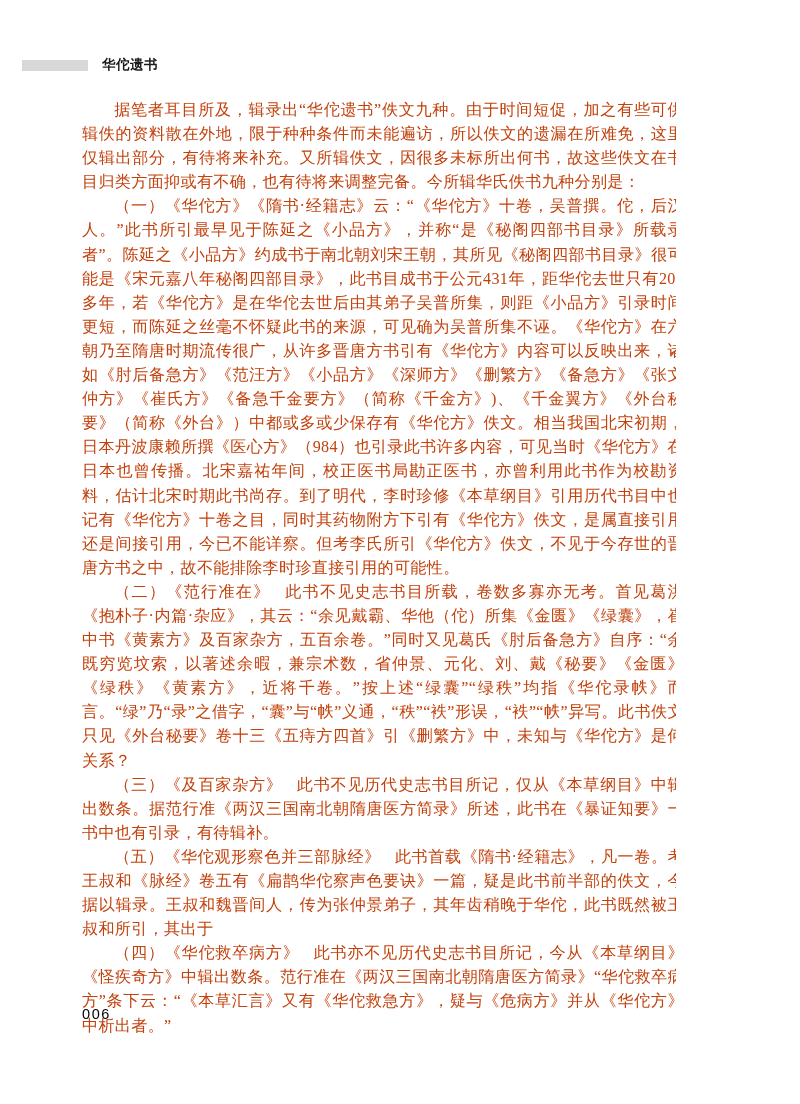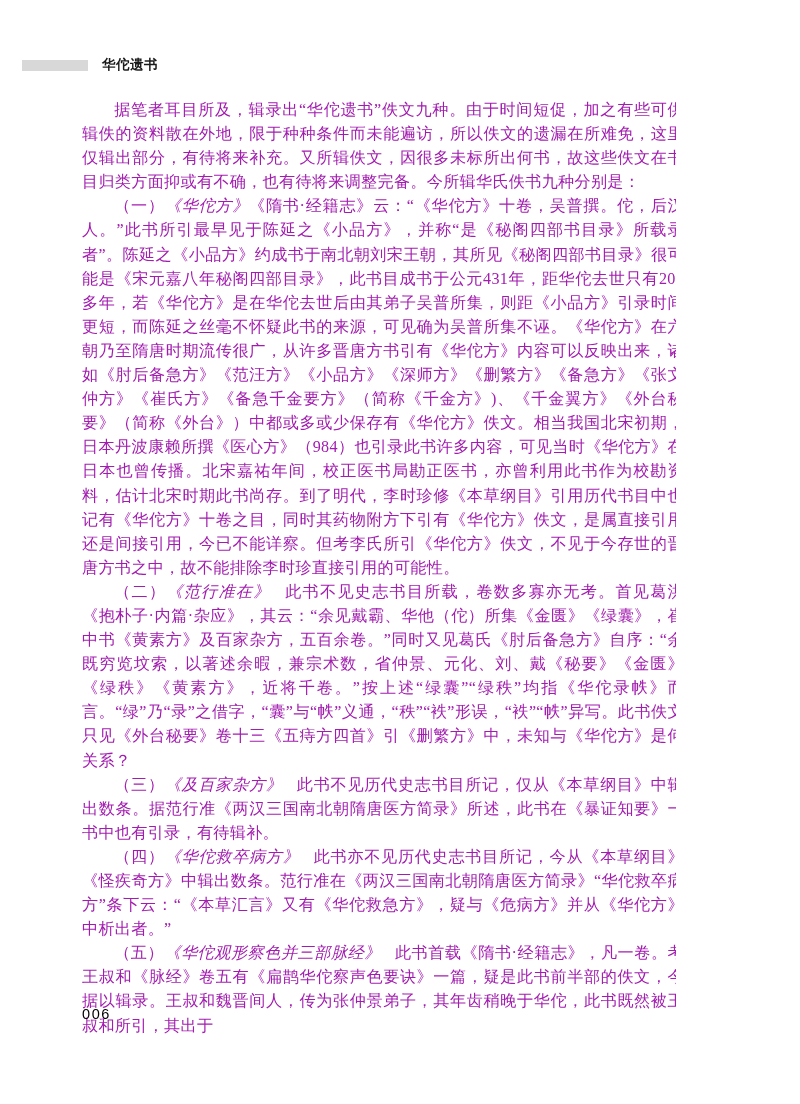--- a/index.html
+++ b/index.html
@@ -48,30 +48,29 @@
     width: 602px;
   }
   p.para {
     margin: 0;
     font-size: 16.1px;
     line-height: 24.1px;
     text-align: justify;
     text-justify: inter-character;
     text-align-last: left;
     letter-spacing: 0.02em;
-    color: #a21caf;
+    color: #c2410c;
   }
   p.indent {
     text-indent: 2em;
   }
   
 
   
   .worktitle {
-    font-style: italic;
     font-weight: normal;
   }
   .lead-gap {
     display: inline-block;
     width: 0.85em;
   }
 
   
   .folio {
     position: absolute;
@@ -96,21 +95,21 @@
   <div class="body-block">
 
     <p class="para indent">据笔者耳目所及，辑录出“华佗遗书”佚文九种。由于时间短促，加之有些可供辑佚的资料散在外地，限于种种条件而未能遍访，所以佚文的遗漏在所难免，这里仅辑出部分，有待将来补充。又所辑佚文，因很多未标所出何书，故这些佚文在书目归类方面抑或有不确，也有待将来调整完备。今所辑华氏佚书九种分别是：</p>
 
     <p class="para indent"><span>（一）</span><span class="worktitle">《华佗方》</span><span>《隋书·经籍志》云：“《华佗方》十卷，吴普撰。佗，后汉人。”此书所引最早见于陈延之《小品方》，并称“是《秘阁四部书目录》所载录者”。陈延之《小品方》约成书于南北朝刘宋王朝，其所见《秘阁四部书目录》很可能是《宋元嘉八年秘阁四部目录》，此书目成书于公元431年，距华佗去世只有200多年，若《华佗方》是在华佗去世后由其弟子吴普所集，则距《小品方》引录时间更短，而陈延之丝毫不怀疑此书的来源，可见确为吴普所集不诬。《华佗方》在六朝乃至隋唐时期流传很广，从许多晋唐方书引有《华佗方》内容可以反映出来，诸如《肘后备急方》《范汪方》《小品方》《深师方》《删繁方》《备急方》《张文仲方》《崔氏方》《备急千金要方》（简称《千金方》)、《千金翼方》《外台秘要》（简称《外台》）中都或多或少保存有《华佗方》佚文。相当我国北宋初期，日本丹波康赖所撰《医心方》（984）也引录此书许多内容，可见当时《华佗方》在日本也曾传播。北宋嘉祐年间，校正医书局勘正医书，亦曾利用此书作为校勘资料，估计北宋时期此书尚存。到了明代，李时珍修《本草纲目》引用历代书目中也记有《华佗方》十卷之目，同时其药物附方下引有《华佗方》佚文，是属直接引用还是间接引用，今已不能详察。但考李氏所引《华佗方》佚文，不见于今存世的晋唐方书之中，故不能排除李时珍直接引用的可能性。</span></p>
 
     <p class="para indent"><span>（二）</span><span class="worktitle">《范行准在》</span><span class="lead-gap"></span><span>此书不见史志书目所载，卷数多寡亦无考。首见葛洪《抱朴子·内篇·杂应》，其云：“余见戴霸、华他（佗）所集《金匮》《绿囊》，崔中书《黄素方》及百家杂方，五百余卷。”同时又见葛氏《肘后备急方》自序：“余既穷览坟索，以著述余暇，兼宗术数，省仲景、元化、刘、戴《秘要》《金匮》《绿秩》《黄素方》，近将千卷。”按上述“绿囊”“绿秩”均指《华佗录帙》而言。“绿”乃“录”之借字，“囊”与“帙”义通，“秩”“袟”形误，“袟”“帙”异写。此书佚文只见《外台秘要》卷十三《五痔方四首》引《删繁方》中，未知与《华佗方》是何关系？</span></p>
 
     <p class="para indent"><span>（三）</span><span class="worktitle">《及百家杂方》</span><span class="lead-gap"></span><span>此书不见历代史志书目所记，仅从《本草纲目》中辑出数条。据范行准《两汉三国南北朝隋唐医方简录》所述，此书在《暴证知要》一书中也有引录，有待辑补。</span></p>
 
+    <p class="para indent"><span>（五）</span><span class="worktitle">《华佗观形察色并三部脉经》</span><span class="lead-gap"></span><span>此书首载《隋书·经籍志》，凡一卷。考王叔和《脉经》卷五有《扁鹊华佗察声色要诀》一篇，疑是此书前半部的佚文，今据以辑录。王叔和魏晋间人，传为张仲景弟子，其年齿稍晚于华佗，此书既然被王叔和所引，其出于</span></p>
+
     <p class="para indent"><span>（四）</span><span class="worktitle">《华佗救卒病方》</span><span class="lead-gap"></span><span>此书亦不见历代史志书目所记，今从《本草纲目》《怪疾奇方》中辑出数条。范行准在《两汉三国南北朝隋唐医方简录》“华佗救卒病方”条下云：“《本草汇言》又有《华佗救急方》，疑与《危病方》并从《华佗方》中析出者。”</span></p>
-
-    <p class="para indent"><span>（五）</span><span class="worktitle">《华佗观形察色并三部脉经》</span><span class="lead-gap"></span><span>此书首载《隋书·经籍志》，凡一卷。考王叔和《脉经》卷五有《扁鹊华佗察声色要诀》一篇，疑是此书前半部的佚文，今据以辑录。王叔和魏晋间人，传为张仲景弟子，其年齿稍晚于华佗，此书既然被王叔和所引，其出于</span></p>
 
   </div>
 
   <div class="folio">006</div>
 
 </div>
 
 </body></html>

